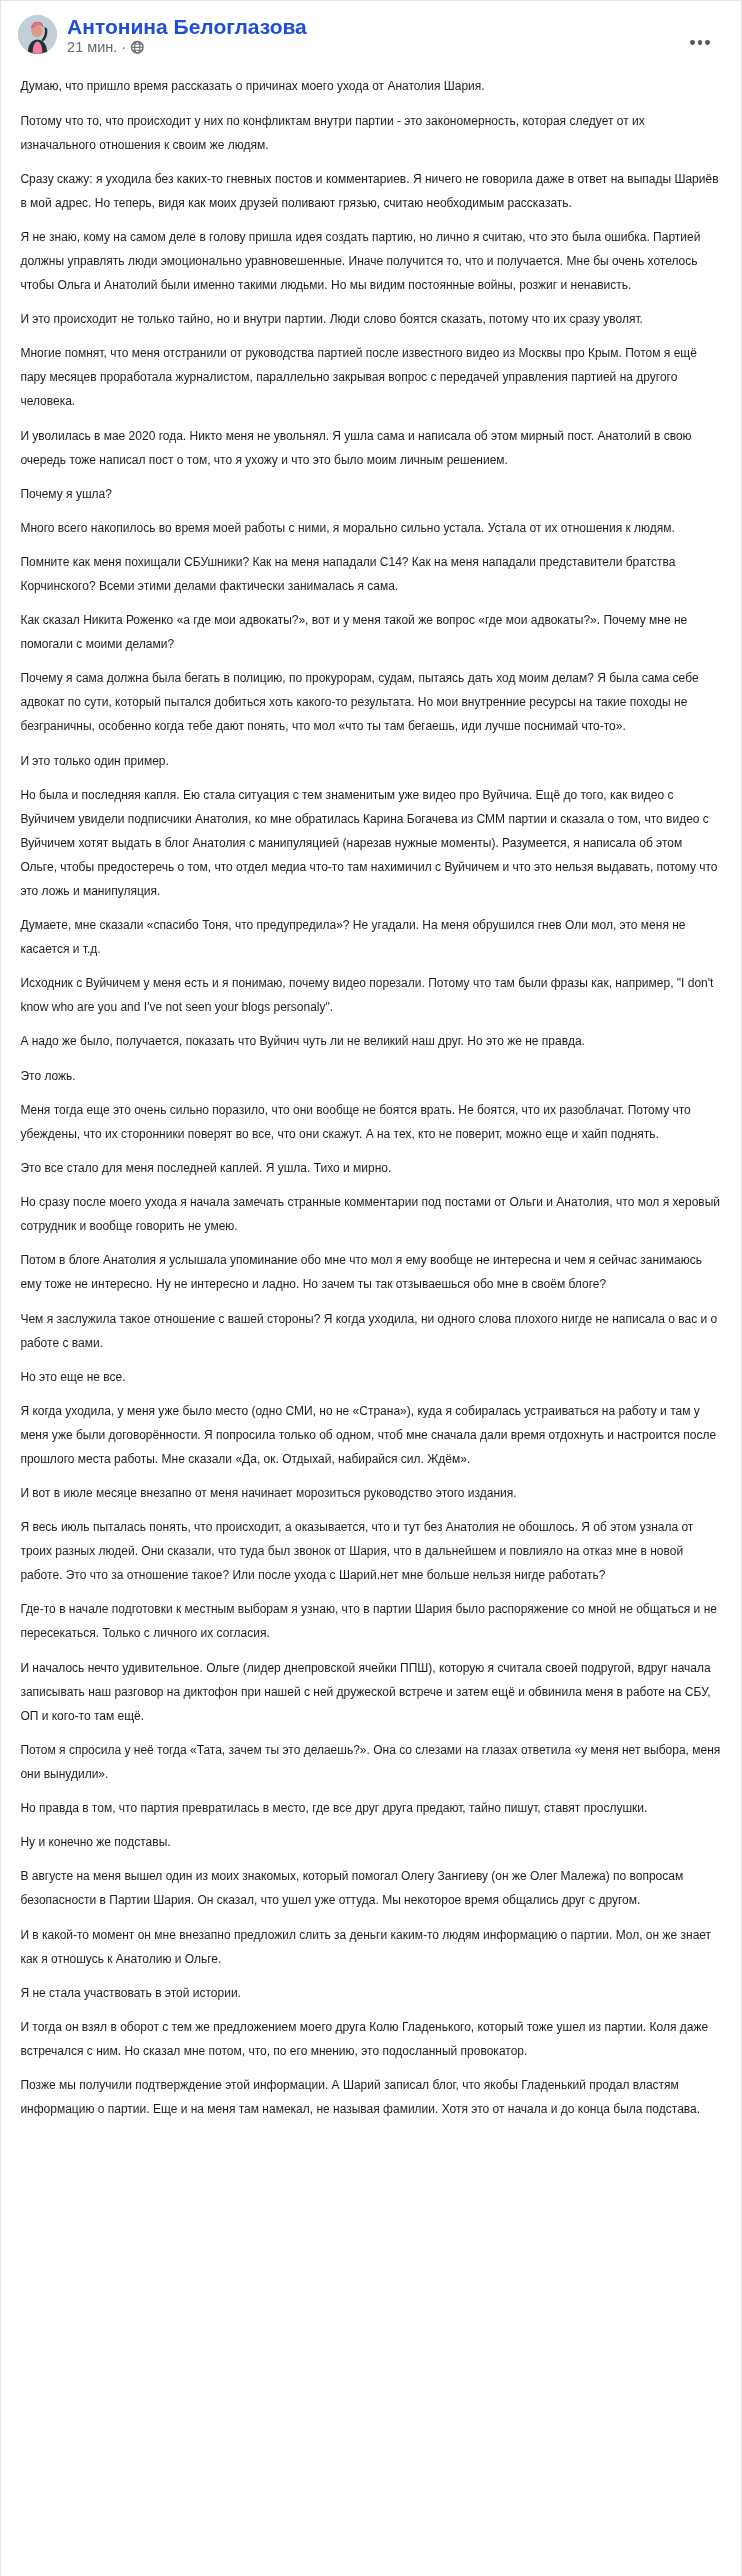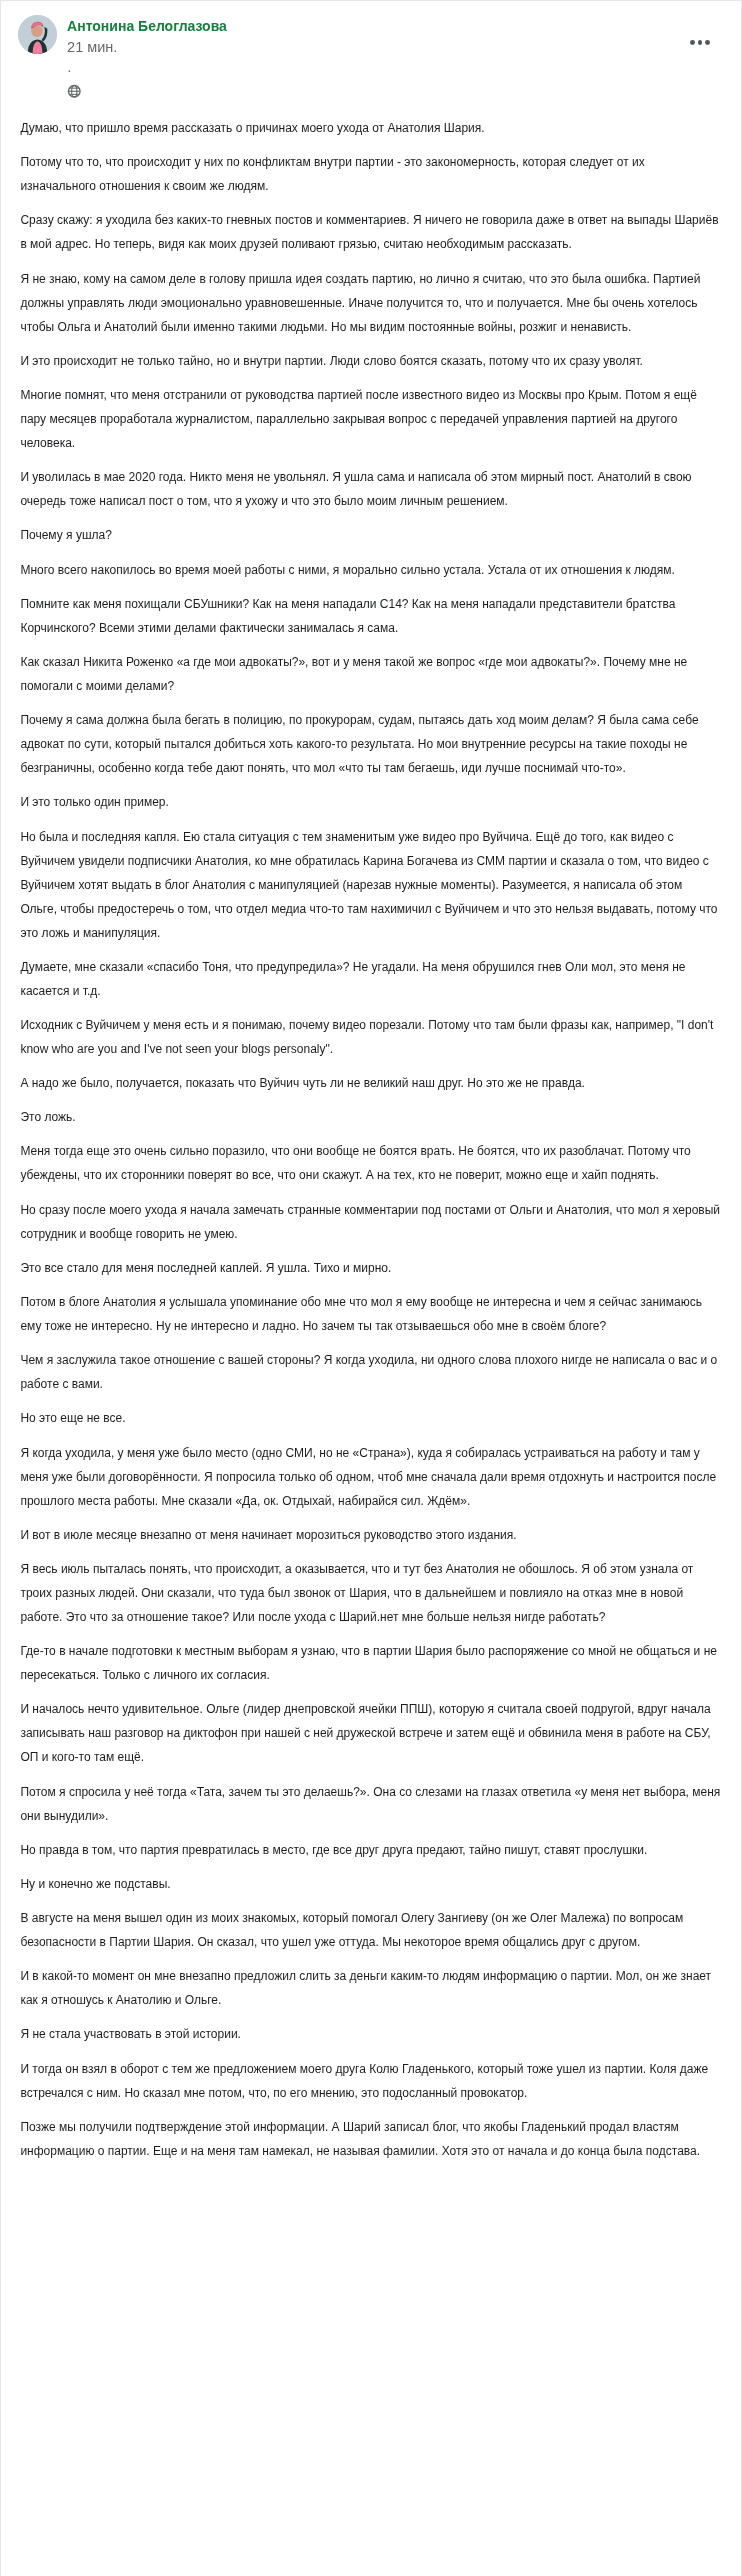--- a/index.html
+++ b/index.html
@@ -31,35 +31,34 @@
     height: 39px;
     border-radius: 50%;
     overflow: hidden;
     flex: 0 0 39px;
     cursor: pointer;
     background: #c6d2da;
   }
   .avatar svg { display: block; }
   .header-text { margin-left: 9.7px; padding-top: 1px; }
   .author {
-    font-size: 14px;
+    font-size: 21px;
     font-weight: bold;
-    color: #15803d;
+    color: #1d4ed8;
     line-height: 21px;
     cursor: pointer;
   }
   .meta {
     display: flex;
-    align-items: flex-start;
+    align-items: center;
     gap: 3.9px;
     font-size: 14.5px;
     color: #65676b;
     line-height: 19.4px;
     margin-top: 1px;
-    flex-direction: column;
   }
   .meta .sep { font-size: 14.5px; }
   .globe { display: inline-flex; align-items: center; }
   .menu {
     position: absolute;
     top: 35px;
     right: 27px;
     display: flex;
     gap: 2.9px;
     cursor: pointer;
@@ -143,22 +142,22 @@
         <p class="para">Помните как меня похищали СБУшники? Как на меня нападали С14? Как на меня нападали представители братства Корчинского? Всеми этими делами фактически занималась я сама.</p>
         <p class="para">Как сказал Никита Роженко «а где мои адвокаты?», вот и у меня такой же вопрос «где мои адвокаты?». Почему мне не помогали с моими делами?</p>
         <p class="para">Почему я сама должна была бегать в полицию, по прокурорам, судам, пытаясь дать ход моим делам? Я была сама себе адвокат по сути, который пытался добиться хоть какого-то результата. Но мои внутренние ресурсы на такие походы не безграничны, особенно когда тебе дают понять, что мол «что ты там бегаешь, иди лучше поснимай что-то».</p>
         <p class="para">И это только один пример.</p>
         <p class="para">Но была и последняя капля. Ею стала ситуация с тем знаменитым уже видео про Вуйчича. Ещё до того, как видео с Вуйчичем увидели подписчики Анатолия, ко мне обратилась Карина Богачева из СММ партии и сказала о том, что видео с Вуйчичем хотят выдать в блог Анатолия с манипуляцией (нарезав нужные моменты). Разумеется, я написала об этом Ольге, чтобы предостеречь о том, что отдел медиа что-то там нахимичил с Вуйчичем и что это нельзя выдавать, потому что это ложь и манипуляция.</p>
         <p class="para">Думаете, мне сказали «спасибо Тоня, что предупредила»? Не угадали. На меня обрушился гнев Оли мол, это меня не касается и т.д.</p>
         <p class="para">Исходник с Вуйчичем у меня есть и я понимаю, почему видео порезали. Потому что там были фразы как, например, "I don't know who are you and I've not seen your blogs personaly".</p>
         <p class="para">А надо же было, получается, показать что Вуйчич чуть ли не великий наш друг. Но это же не правда.</p>
         <p class="para">Это ложь.</p>
         <p class="para">Меня тогда еще это очень сильно поразило, что они вообще не боятся врать. Не боятся, что их разоблачат. Потому что убеждены, что их сторонники поверят во все, что они скажут. А на тех, кто не поверит, можно еще и хайп поднять.</p>
+        <p class="para">Это все стало для меня последней каплей. Я ушла. Тихо и мирно.</p>
         <p class="para">Но сразу после моего ухода я начала замечать странные комментарии под постами от Ольги и Анатолия, что мол я херовый сотрудник и вообще говорить не умею.</p>
-        <p class="para">Это все стало для меня последней каплей. Я ушла. Тихо и мирно.</p>
         <p class="para">Потом в блоге Анатолия я услышала упоминание обо мне что мол я ему вообще не интересна и чем я сейчас занимаюсь ему тоже не интересно. Ну не интересно и ладно. Но зачем ты так отзываешься обо мне в своём блоге?</p>
         <p class="para">Чем я заслужила такое отношение с вашей стороны? Я когда уходила, ни одного слова плохого нигде не написала о вас и о работе с вами.</p>
         <p class="para">Но это еще не все.</p>
         <p class="para">Я когда уходила, у меня уже было место (одно СМИ, но не «Страна»), куда я собиралась устраиваться на работу и там у меня уже были договорённости. Я попросила только об одном, чтоб мне сначала дали время отдохнуть и настроится после прошлого места работы. Мне сказали «Да, ок. Отдыхай, набирайся сил. Ждём».</p>
         <p class="para">И вот в июле месяце внезапно от меня начинает морозиться руководство этого издания.</p>
         <p class="para">Я весь июль пыталась понять, что происходит, а оказывается, что и тут без Анатолия не обошлось. Я об этом узнала от троих разных людей. Они сказали, что туда был звонок от Шария, что в дальнейшем и повлияло на отказ мне в новой работе. Это что за отношение такое? Или после ухода с Шарий.нет мне больше нельзя нигде работать?</p>
         <p class="para">Где-то в начале подготовки к местным выборам я узнаю, что в партии Шария было распоряжение со мной не общаться и не пересекаться. Только с личного их согласия.</p>
         <p class="para">И началось нечто удивительное. Ольге (лидер днепровской ячейки ППШ), которую я считала своей подругой, вдруг начала записывать наш разговор на диктофон при нашей с ней дружеской встрече и затем ещё и обвинила меня в работе на СБУ, ОП и кого-то там ещё.</p>
         <p class="para">Потом я спросила у неё тогда «Тата, зачем ты это делаешь?». Она со слезами на глазах ответила «у меня нет выбора, меня они вынудили».</p>
         <p class="para">Но правда в том, что партия превратилась в место, где все друг друга предают, тайно пишут, ставят прослушки.</p>

